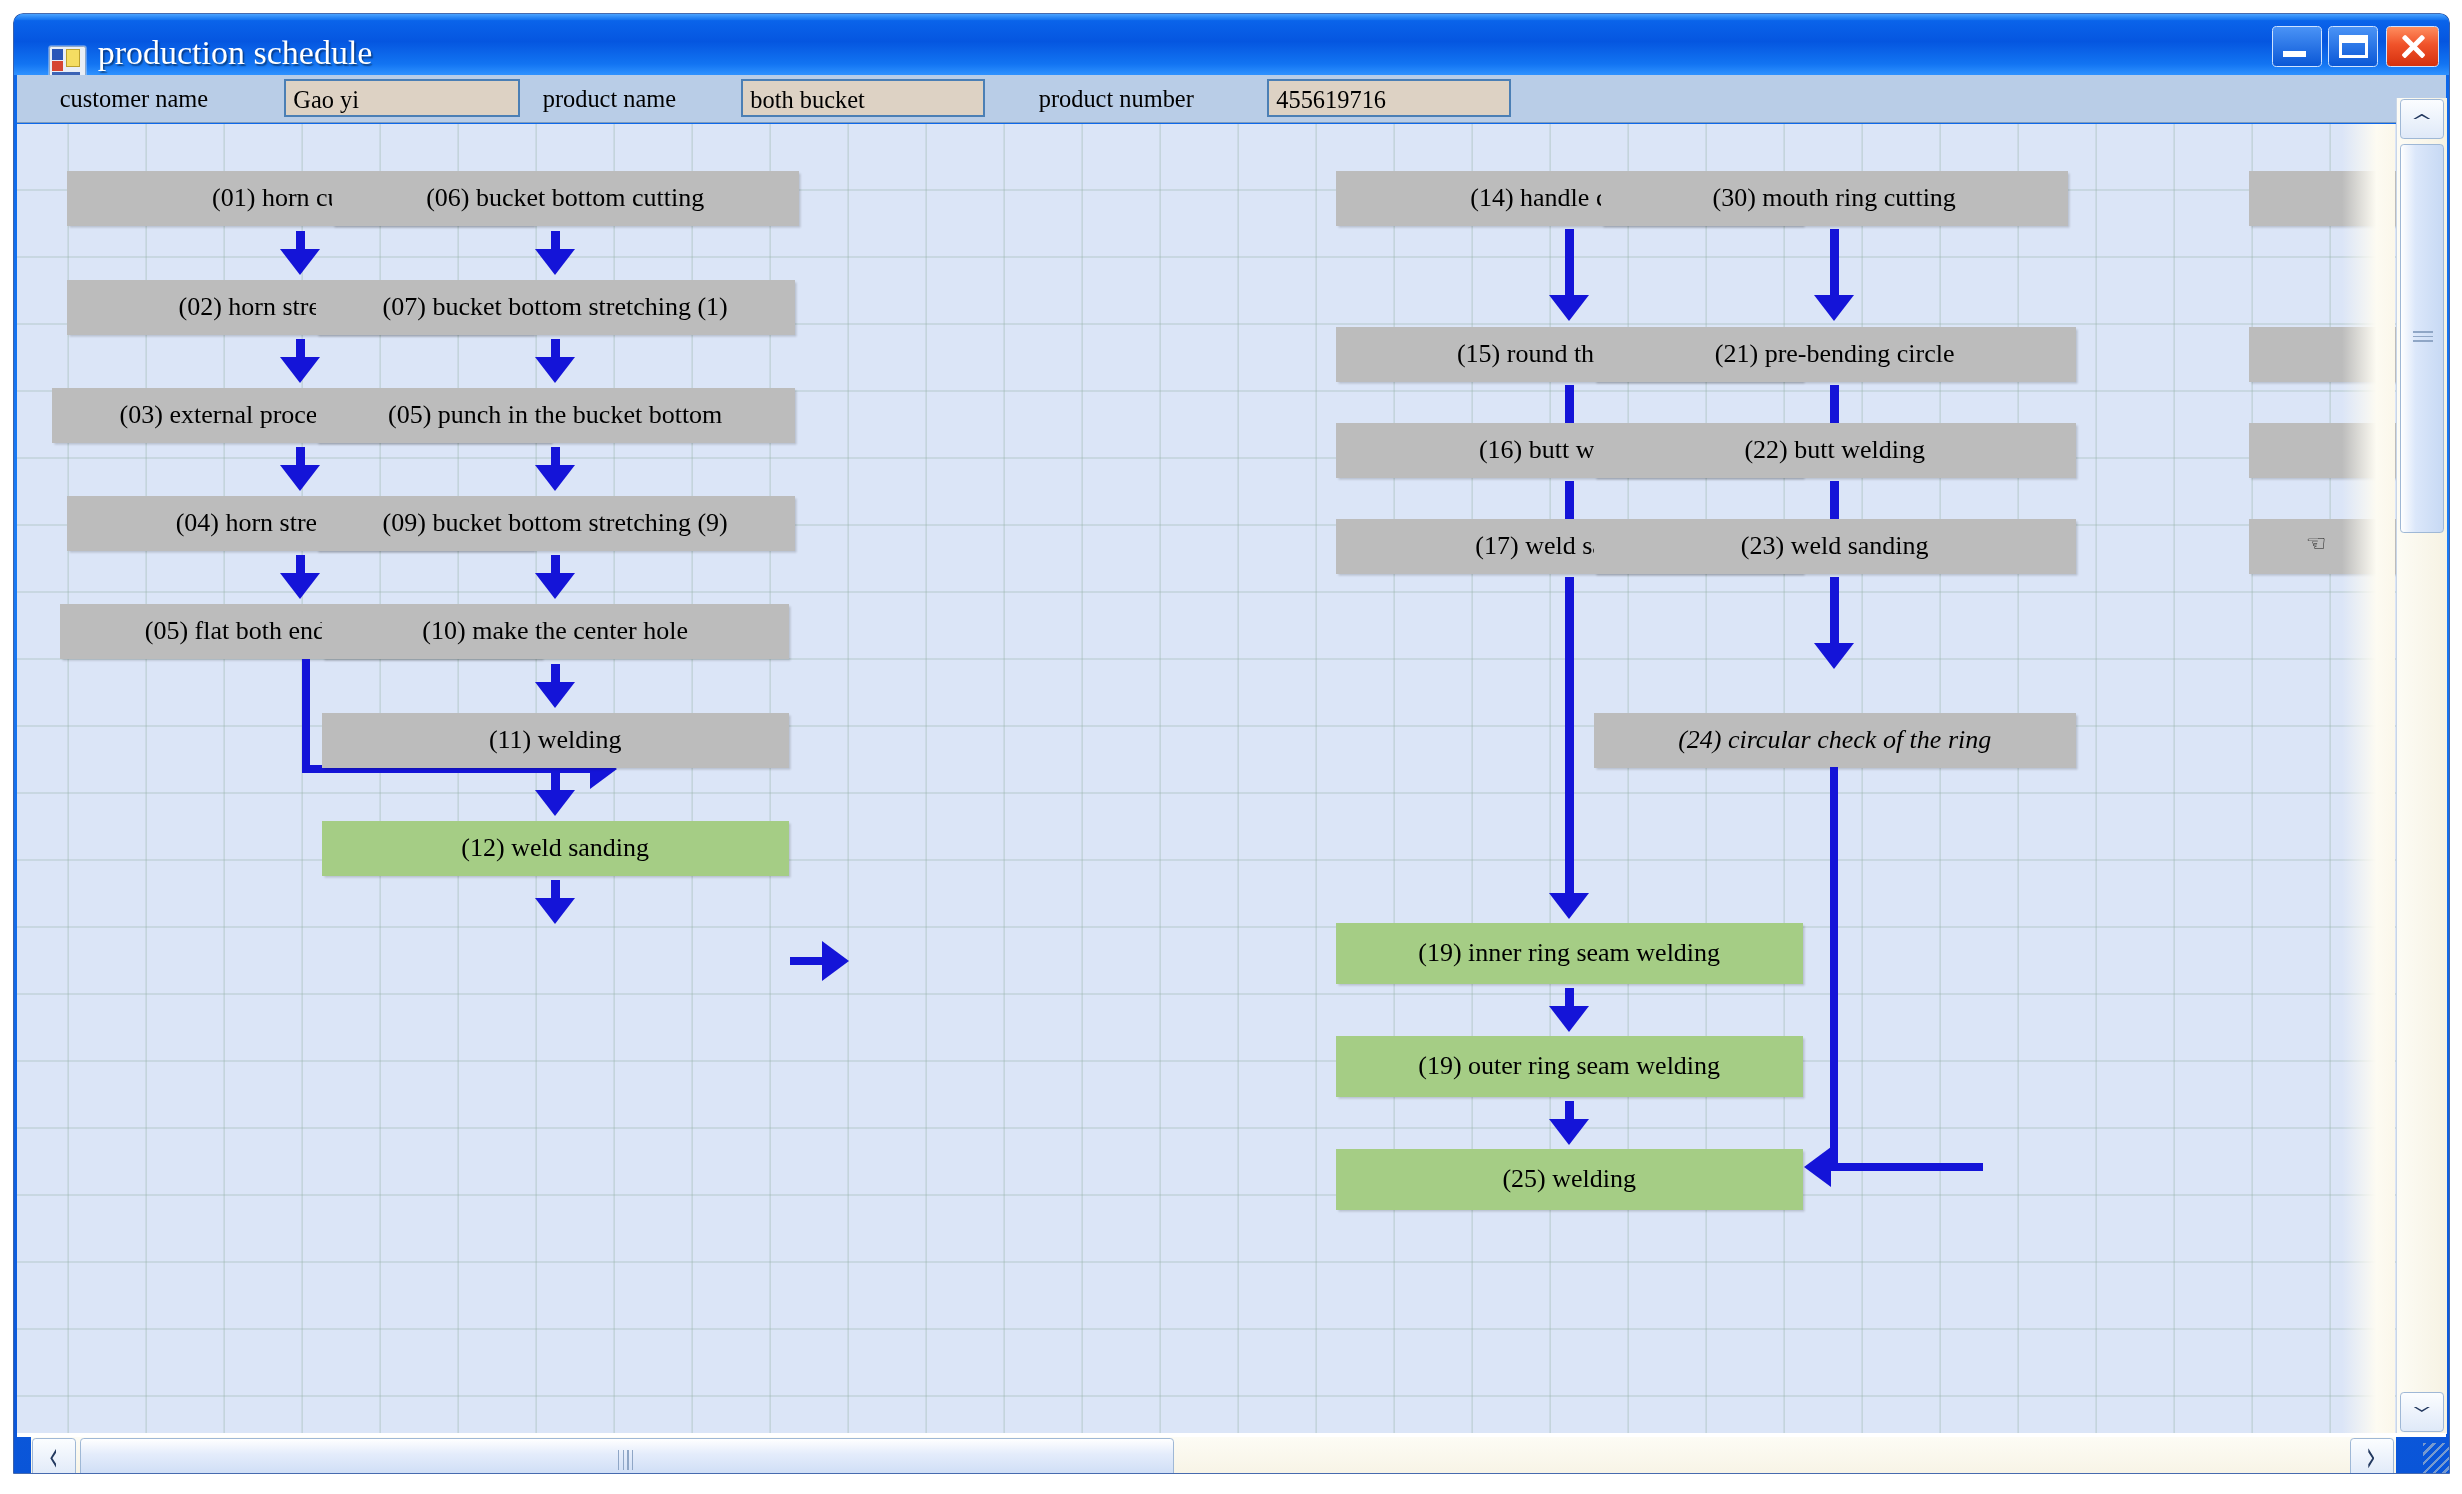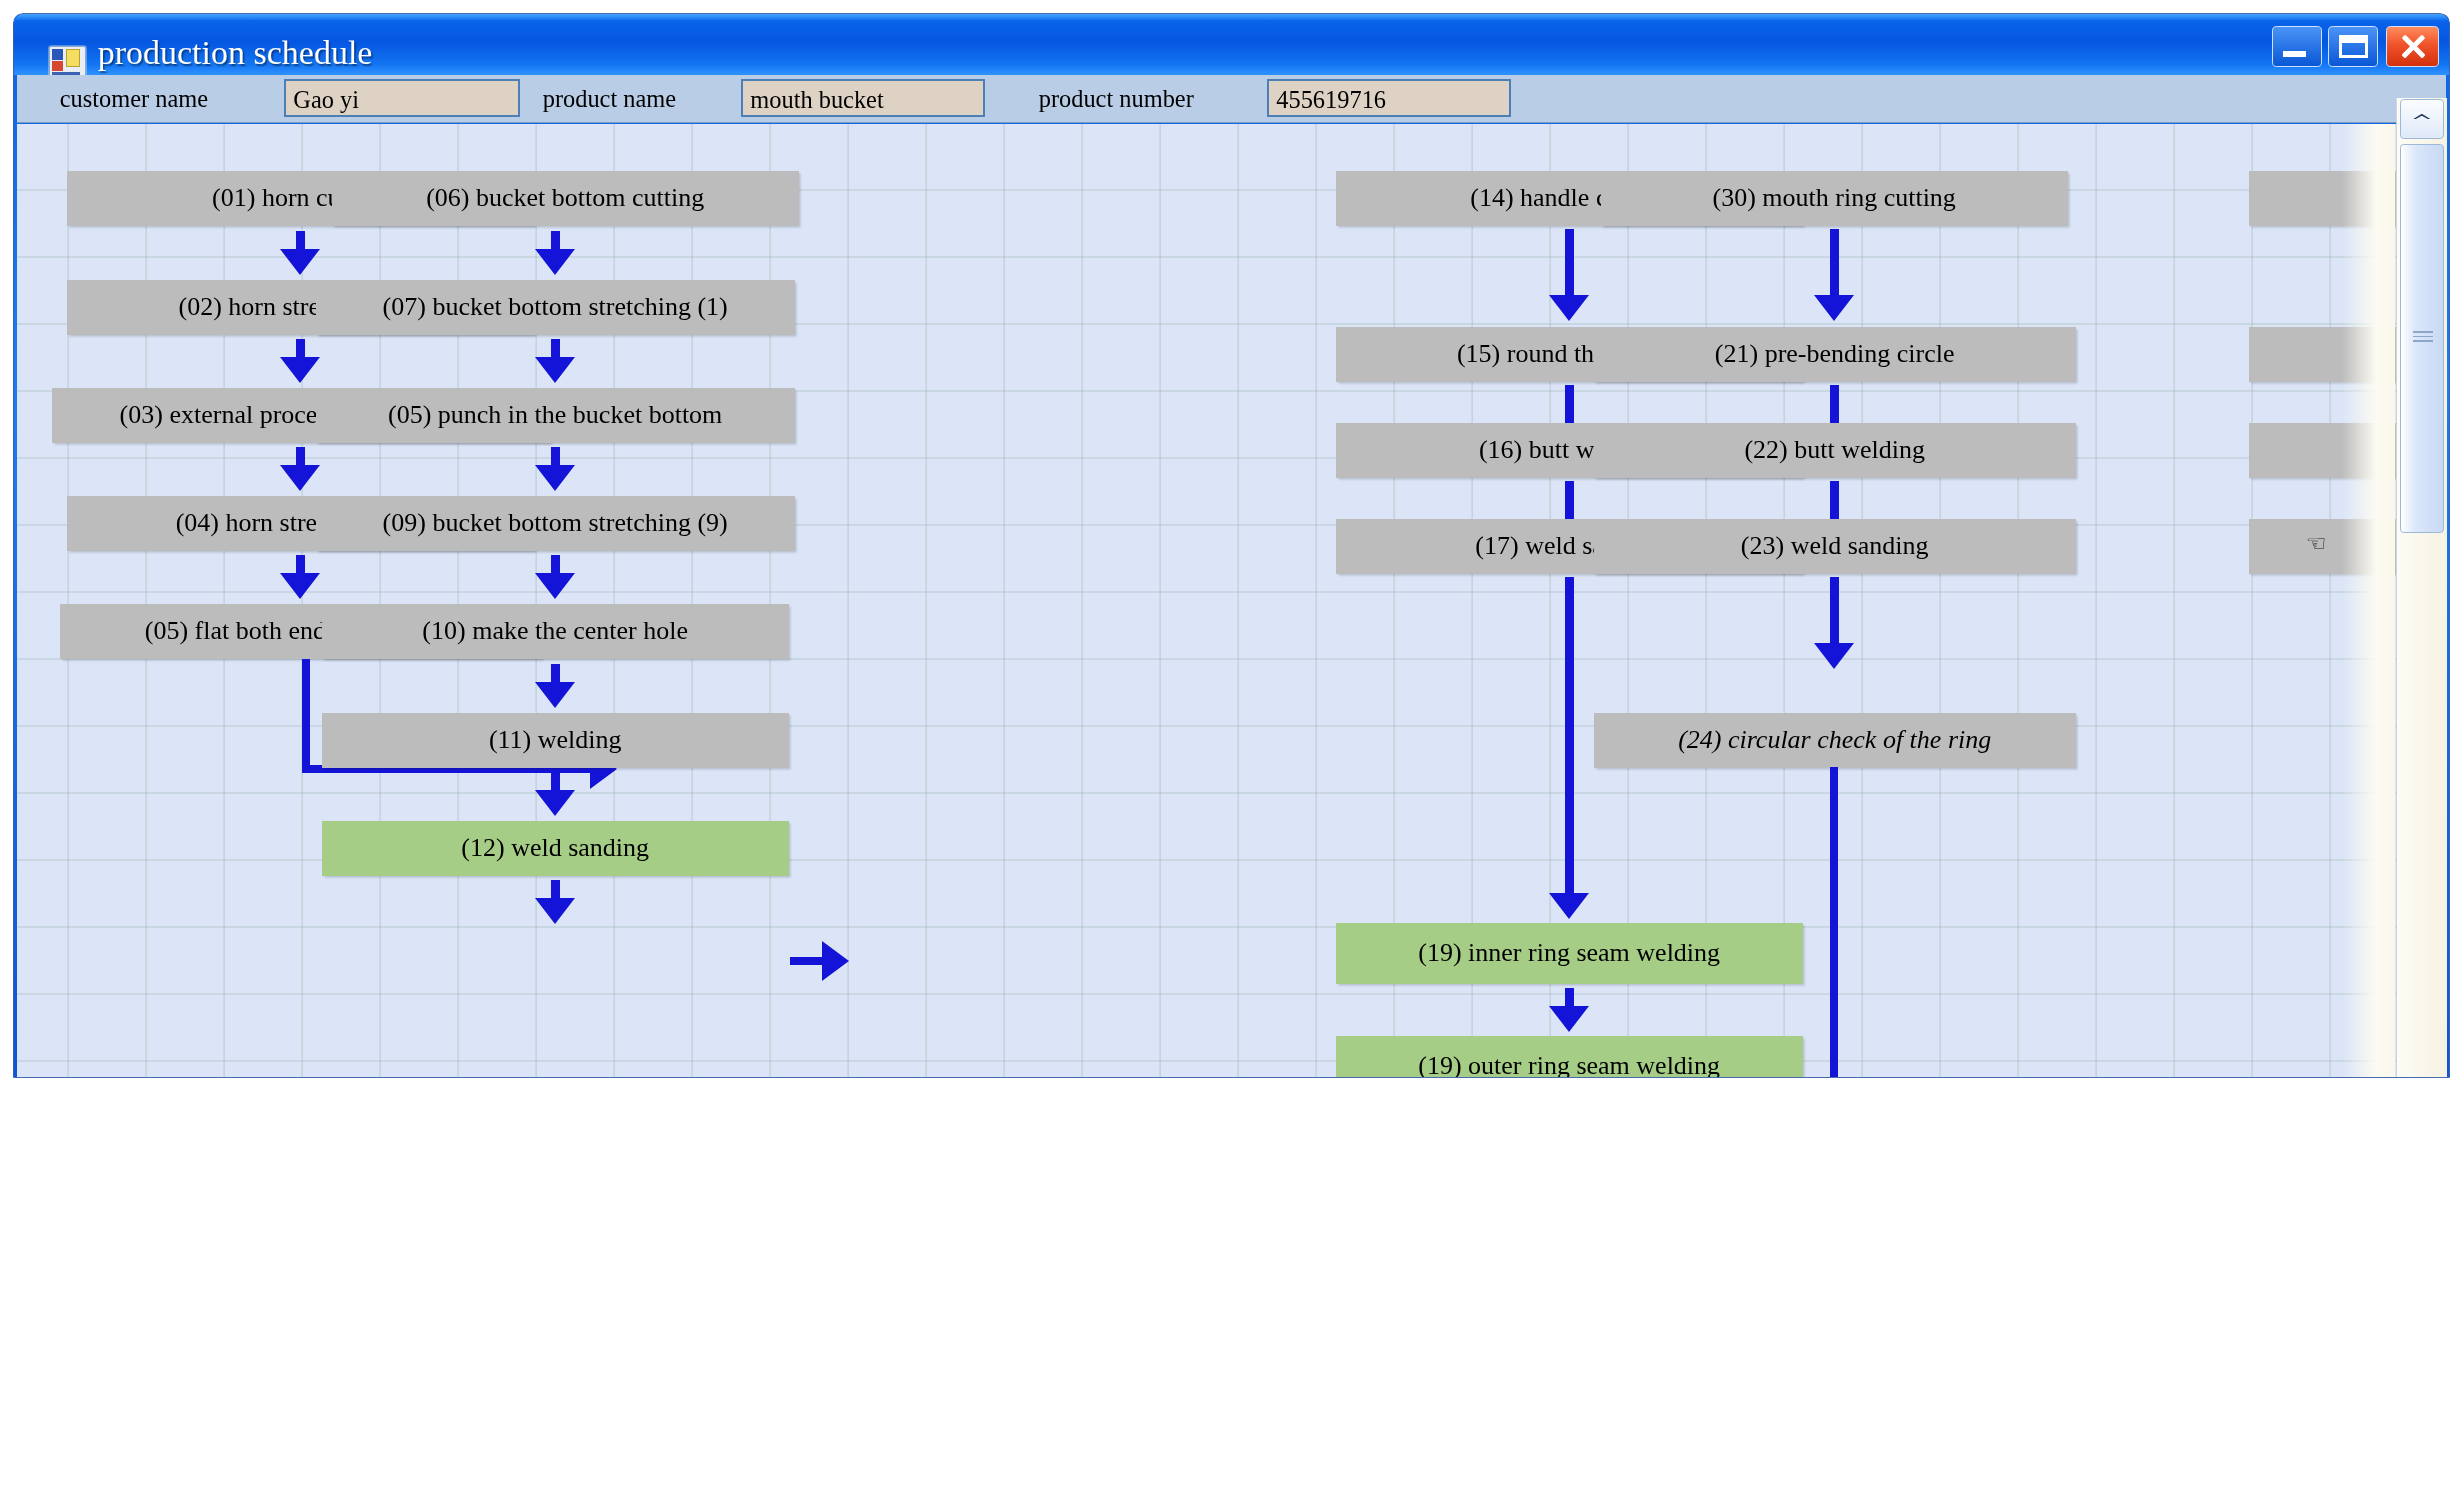--- a/index.html
+++ b/index.html
@@ -1,20 +1,20 @@
 <!DOCTYPE html>
 <html style="font-size:12.2px"><head>
 <meta charset="utf-8">
 <style>
   html,body{margin:0;padding:0;background:#fff;}
   body{width:2462px;height:1494px;font-family:"Liberation Serif",serif;}
 
   
   #window{
-    position:absolute;left:13.7px;top:13.7px;width:2435px;height:1063px;
+    position:absolute;left:13.7px;top:13.7px;width:2435px;height:1459px;
     background:linear-gradient(to bottom,#0a64e8 0%,#1a7cf5 35%,#0a55d8 100%);
     border-radius:9.1px 9.1px 0 0;
     box-shadow:0 0 0 0.8px #0a3a95;
     overflow:hidden;
   }
   #titlebar{
     position:absolute;left:0;top:0;width:2435px;height:61px;
     background:linear-gradient(to bottom,#1e7ef0 0%,#0a63ea 12%,#0556e0 45%,#1274f2 82%,#2f92ff 100%);
   }
   #titlebar::after{
@@ -173,21 +173,21 @@
         <span class="g"></span>
         <span class="g2"></span>
       </div>
   </div>
 
   <div id="formstrip">
     <div class="flabel" id="lbl-customer">customer name</div>
     <div class="ffield" id="fld-customer">Gao yi</div>
 
     <div class="flabel" id="lbl-product">product name</div>
-    <div class="ffield" id="fld-product">mouth bucket</div>
+    <div class="ffield" id="fld-product">both bucket</div>
 
     <div class="flabel" id="lbl-pnumber">product number</div>
     <div class="ffield" id="fld-pnumber">455619716</div>
   </div>
 
   <div id="canvas">
     <div id="grid"></div>
 
     <div class="node gray" style="left:50px;top:47px;width:467px;height:55px;">(01) horn cutting</div>
     <div class="arrow-v" style="left:253px;top:107px;width:61px;height:44px;">

